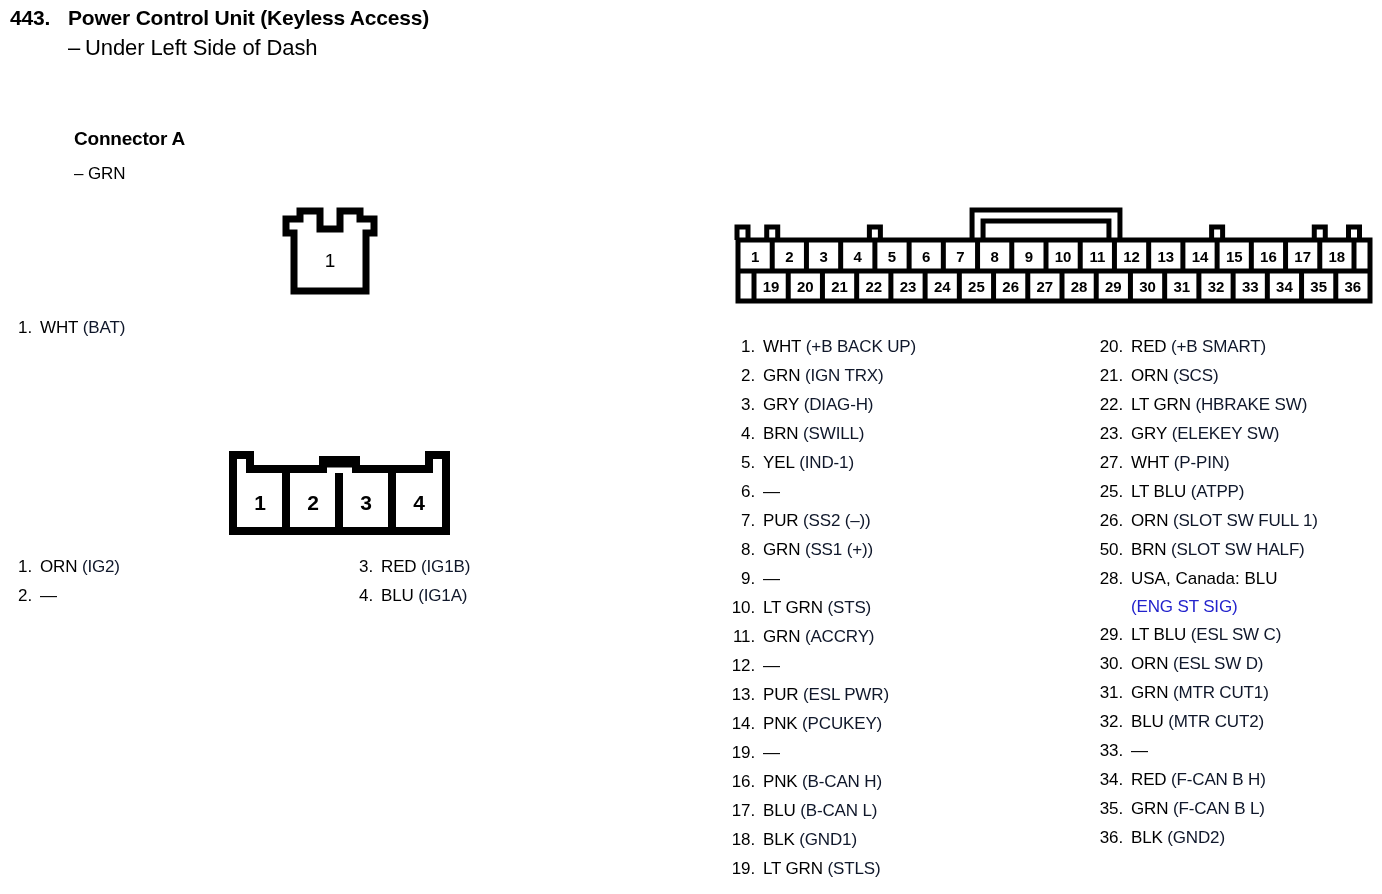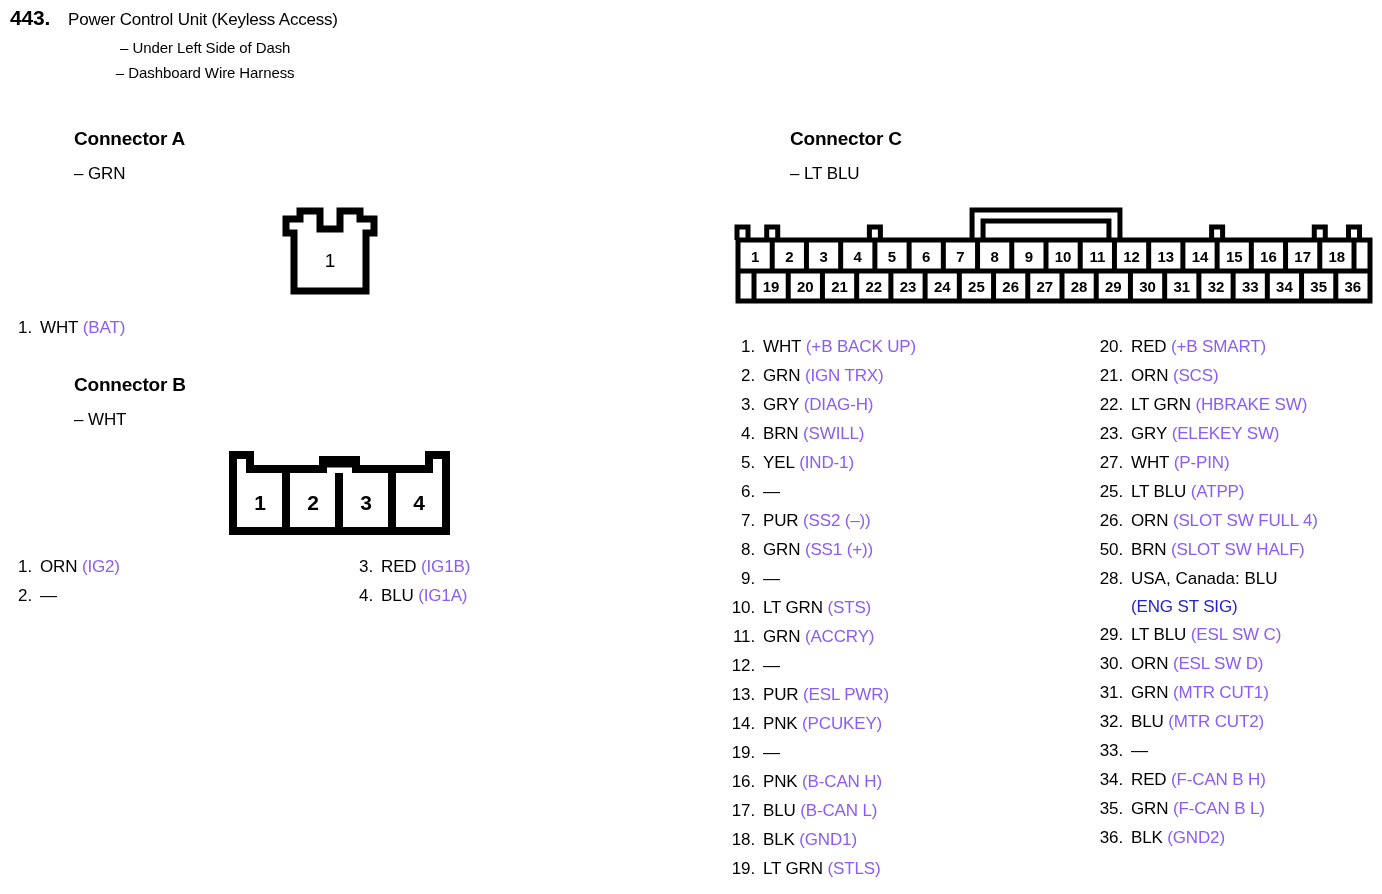--- a/index.html
+++ b/index.html
@@ -19,28 +19,27 @@
   .page { position: relative; width: 1382px; height: 867px; border-radius: 19px; }
 
   
   .doc-header { position: absolute; left: 10px; top: 6px; }
   .title-row { display: flex; align-items: baseline; }
   .item-no {
     font-size: 21px; font-weight: bold; letter-spacing: -0.2px;
     width: 58px; flex: 0 0 58px;
   }
   .item-title {
-    font-size: 17px; font-weight: normal; letter-spacing: -0.2px;
+    font-size: 21px; font-weight: bold; letter-spacing: -0.2px;
     white-space: nowrap;
   }
   .sub-list { margin-top: 5px; padding-left: 58px; }
   .sub-line {
-    font-size: 15px; line-height: 25px; white-space: nowrap;
+    font-size: 22px; line-height: 25px; white-space: nowrap;
     letter-spacing: -0.1px;
-    text-align: center;
   }
   .dash-mark { display: inline-block; width: 17px; }
 
   
   .conn-block { position: absolute; }
   .conn-title {
     font-size: 19px; font-weight: bold; letter-spacing: -0.2px;
     white-space: nowrap;
     text-align: center;
   }
@@ -61,41 +60,40 @@
     letter-spacing: -0.15px;
   }
   .pin-num {
     flex: 0 0 auto;
     text-align: right;
     padding-right: 8px;
   }
   .pin-num.w1 { width: 18px; }
   .pin-num.w2 { width: 27px; }
   .pin-body { flex: 0 0 auto; }
-  .sig { color: #8b5cf6; }
+  .sig { color: #0f172a; }
   .pin-cont {
     font-size: 17px; line-height: 27px; white-space: nowrap;
     letter-spacing: -0.15px;
   }
   .pin-cont .sig { color: #2222cc; text-align: right; }
   .dash-only { letter-spacing: 0; }
 </style>
 </head>
 <body>
 
 <div class="page">
 
   <div class="doc-header">
     <div class="title-row">
       <div class="item-no">443.</div>
       <div class="item-title">Power Control Unit (Keyless Access)</div>
     </div>
     <div class="sub-list">
       <div class="sub-line"><span class="dash-mark">–</span><span>Under Left Side of Dash</span></div>
-      <div class="sub-line"><span class="dash-mark">–</span><span>Dashboard Wire Harness</span></div>
     </div>
   </div>
 
   <div class="conn-block" style="left:74px; top:128px;">
     <div class="conn-title">Connector A</div>
     <div class="conn-color">– GRN</div>
   </div>
 
   <div class="diagram" style="left:278px; top:205px;">
     <svg width="120" height="92" viewBox="0 0 120 92">
@@ -107,24 +105,20 @@
 
   <div class="pin-list" style="left:14px; top:313px;">
     <div class="pin-row">
       <span class="pin-num w1">1.</span>
       <span class="pin-body">WHT</span>
       <span class="pin-body">&nbsp;</span>
       <span class="pin-body sig">(BAT)</span>
     </div>
   </div>
 
-  <div class="conn-block" style="left:74px; top:374px;">
-    <div class="conn-title">Connector B</div>
-    <div class="conn-color">– WHT</div>
-  </div>
 
   <div class="diagram" style="left:228px; top:450px;">
     <svg width="225" height="86" viewBox="0 0 225 86">
 
       <path d="M 5,5 L 22,5 L 22,19 L 95,19 L 95,10 L 128,10 L 128,19 L 201,19 L 201,5 L 218,5 L 218,81 L 5,81 Z" fill="none" stroke="#000000" stroke-width="8" stroke-linejoin="miter"></path>
 
       <line x1="99" y1="15" x2="124" y2="15" stroke="#000000" stroke-width="5"></line>
 
       <line x1="58" y1="23" x2="58" y2="81" stroke="#000000" stroke-width="8"></line>
       <line x1="111" y1="23" x2="111" y2="81" stroke="#000000" stroke-width="8"></line>
@@ -157,24 +151,20 @@
       <span class="pin-body sig">(IG1B)</span>
     </div>
     <div class="pin-row">
       <span class="pin-num w1">4.</span>
       <span class="pin-body">BLU</span>
       <span class="pin-body">&nbsp;</span>
       <span class="pin-body sig">(IG1A)</span>
     </div>
   </div>
 
-  <div class="conn-block" style="left:790px; top:128px;">
-    <div class="conn-title">Connector C</div>
-    <div class="conn-color">– LT BLU</div>
-  </div>
 
   <div class="diagram" style="left:730px; top:200px;">
     <svg id="conn-c-svg" width="648" height="108" viewBox="0 0 648 108">
         <rect x="8" y="40" width="632" height="61" fill="none" stroke="#000" stroke-width="5"></rect>
         <line x1="8" y1="71" x2="640" y2="71" stroke="#000" stroke-width="5"></line>
         <text x="25.11111111111111" y="62" text-anchor="middle" font-family="Liberation Sans, sans-serif" font-size="15" font-weight="bold" fill="#000">1</text>
         <line x1="42.22222222222222" y1="40" x2="42.22222222222222" y2="71" stroke="#000" stroke-width="5"></line>
         <text x="59.33333333333333" y="62" text-anchor="middle" font-family="Liberation Sans, sans-serif" font-size="15" font-weight="bold" fill="#000">2</text>
         <line x1="76.44444444444444" y1="40" x2="76.44444444444444" y2="71" stroke="#000" stroke-width="5"></line>
         <text x="93.55555555555556" y="62" text-anchor="middle" font-family="Liberation Sans, sans-serif" font-size="15" font-weight="bold" fill="#000">3</text>
@@ -397,21 +387,21 @@
       <div class="pin-row">
         <span class="pin-num w2">25.</span>
         <span class="pin-body">LT BLU</span>
         <span class="pin-body">&nbsp;</span>
         <span class="pin-body sig">(ATPP)</span>
       </div>
       <div class="pin-row">
         <span class="pin-num w2">26.</span>
         <span class="pin-body">ORN</span>
         <span class="pin-body">&nbsp;</span>
-        <span class="pin-body sig">(SLOT SW FULL 4)</span>
+        <span class="pin-body sig">(SLOT SW FULL 1)</span>
       </div>
       <div class="pin-row">
         <span class="pin-num w2">50.</span>
         <span class="pin-body">BRN</span>
         <span class="pin-body">&nbsp;</span>
         <span class="pin-body sig">(SLOT SW HALF)</span>
       </div>
       <div class="pin-row">
         <span class="pin-num w2">28.</span>
         <span class="pin-body dash-only">USA, Canada: BLU</span>

